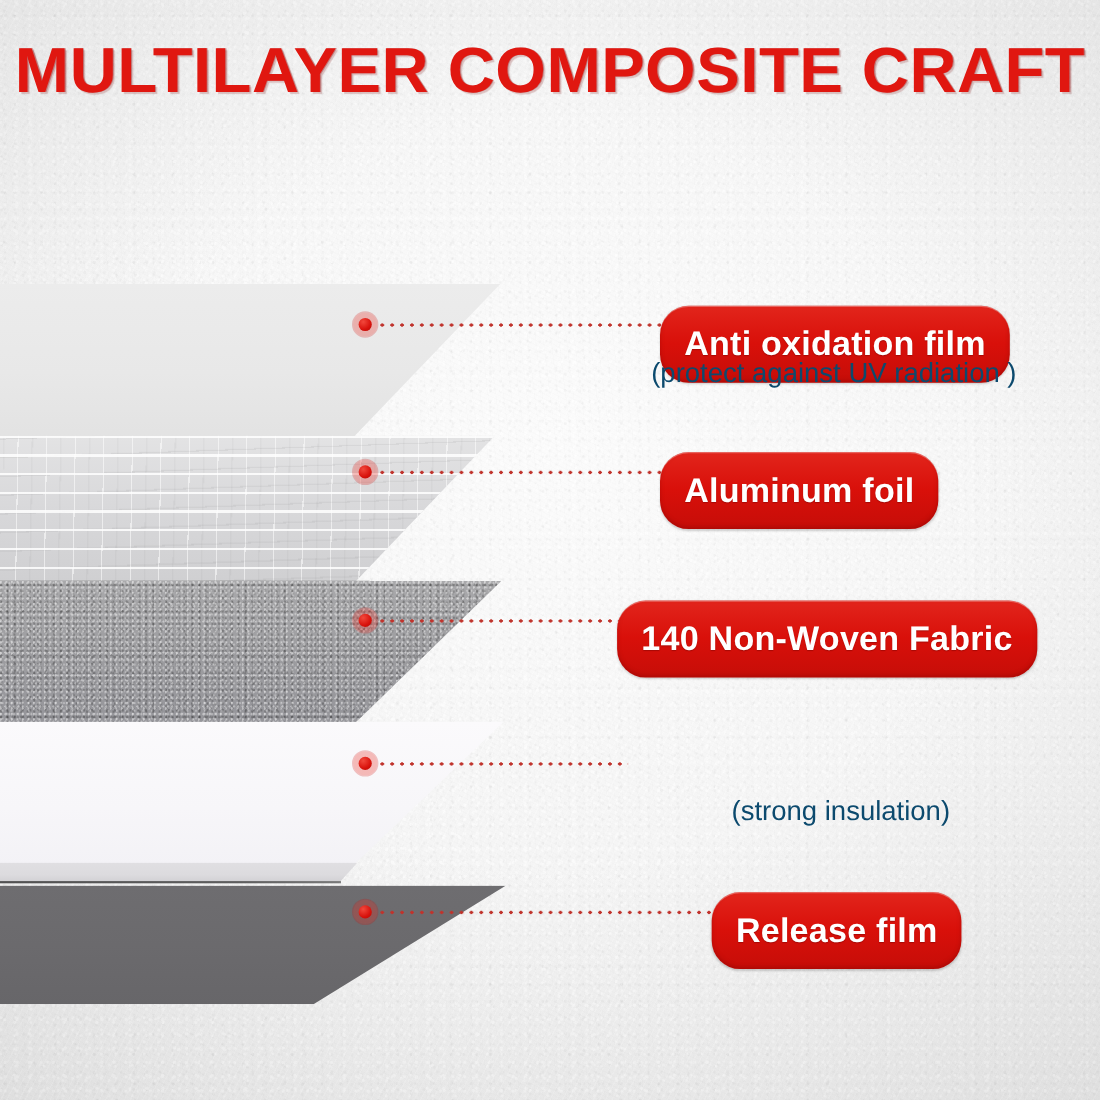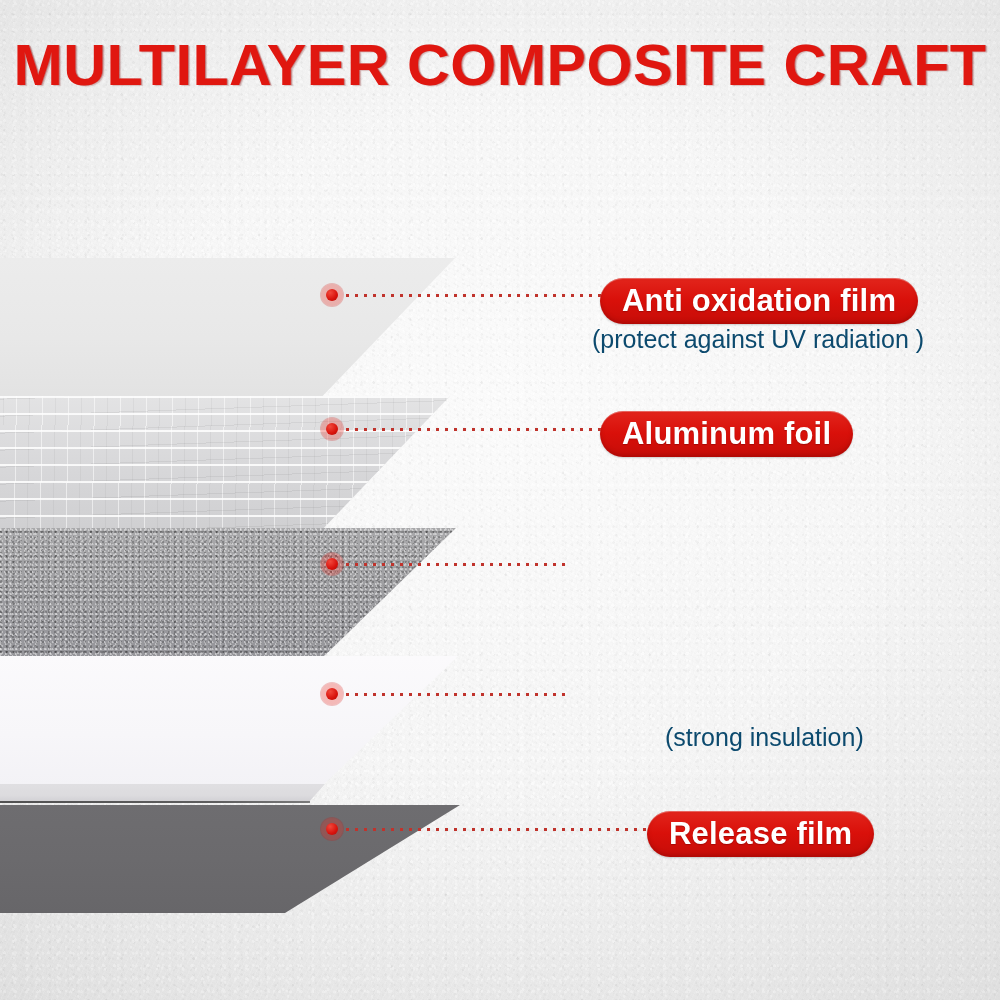--- a/index.html
+++ b/index.html
@@ -138,21 +138,21 @@
     background-image:radial-gradient(circle, #c0332c 0 1.5px, transparent 1.6px);
     background-size:9px 3px;
     background-repeat:repeat-x;
   }
 
   
   .pill{
     position:absolute;
     display:flex;align-items:center;justify-content:center;
     height:46px;
-    padding:0 22px;
+    padding:12px 22px;
     border-radius:26px;
     background:linear-gradient(180deg,#e2251c 0%,#d9100a 48%,#c60d08 100%);
     box-shadow:
       inset 0 1px 0 rgba(255,255,255,.30),
       inset 0 -2px 4px rgba(120,0,0,.35),
       0 1px 2px rgba(0,0,0,.18);
     color:#fff;
     font-size:31px;
     font-weight:700;
     letter-spacing:.2px;
@@ -228,18 +228,19 @@
   <div class="dot" style="left:321px;top:818px;">
     <i></i>
   </div>
   <div class="leader" style="left:343px;top:828px;width:306px;"></div>
 
   <div class="pill" style="left:600px;top:278px;">Anti oxidation film</div>
   <div class="sub" style="left:592px;top:325px;">(protect against UV radiation )</div>
 
   <div class="pill" style="left:600px;top:411px;">Aluminum foil</div>
 
+  <div class="pill" style="left:561px;top:546px;">140 Non-Woven Fabric</div>
 
   <div class="sub" style="left:665px;top:723px;">(strong insulation)</div>
 
   <div class="pill" style="left:647px;top:811px;text-align:right;">Release film</div>
 
 </div>
 
 </body></html>

